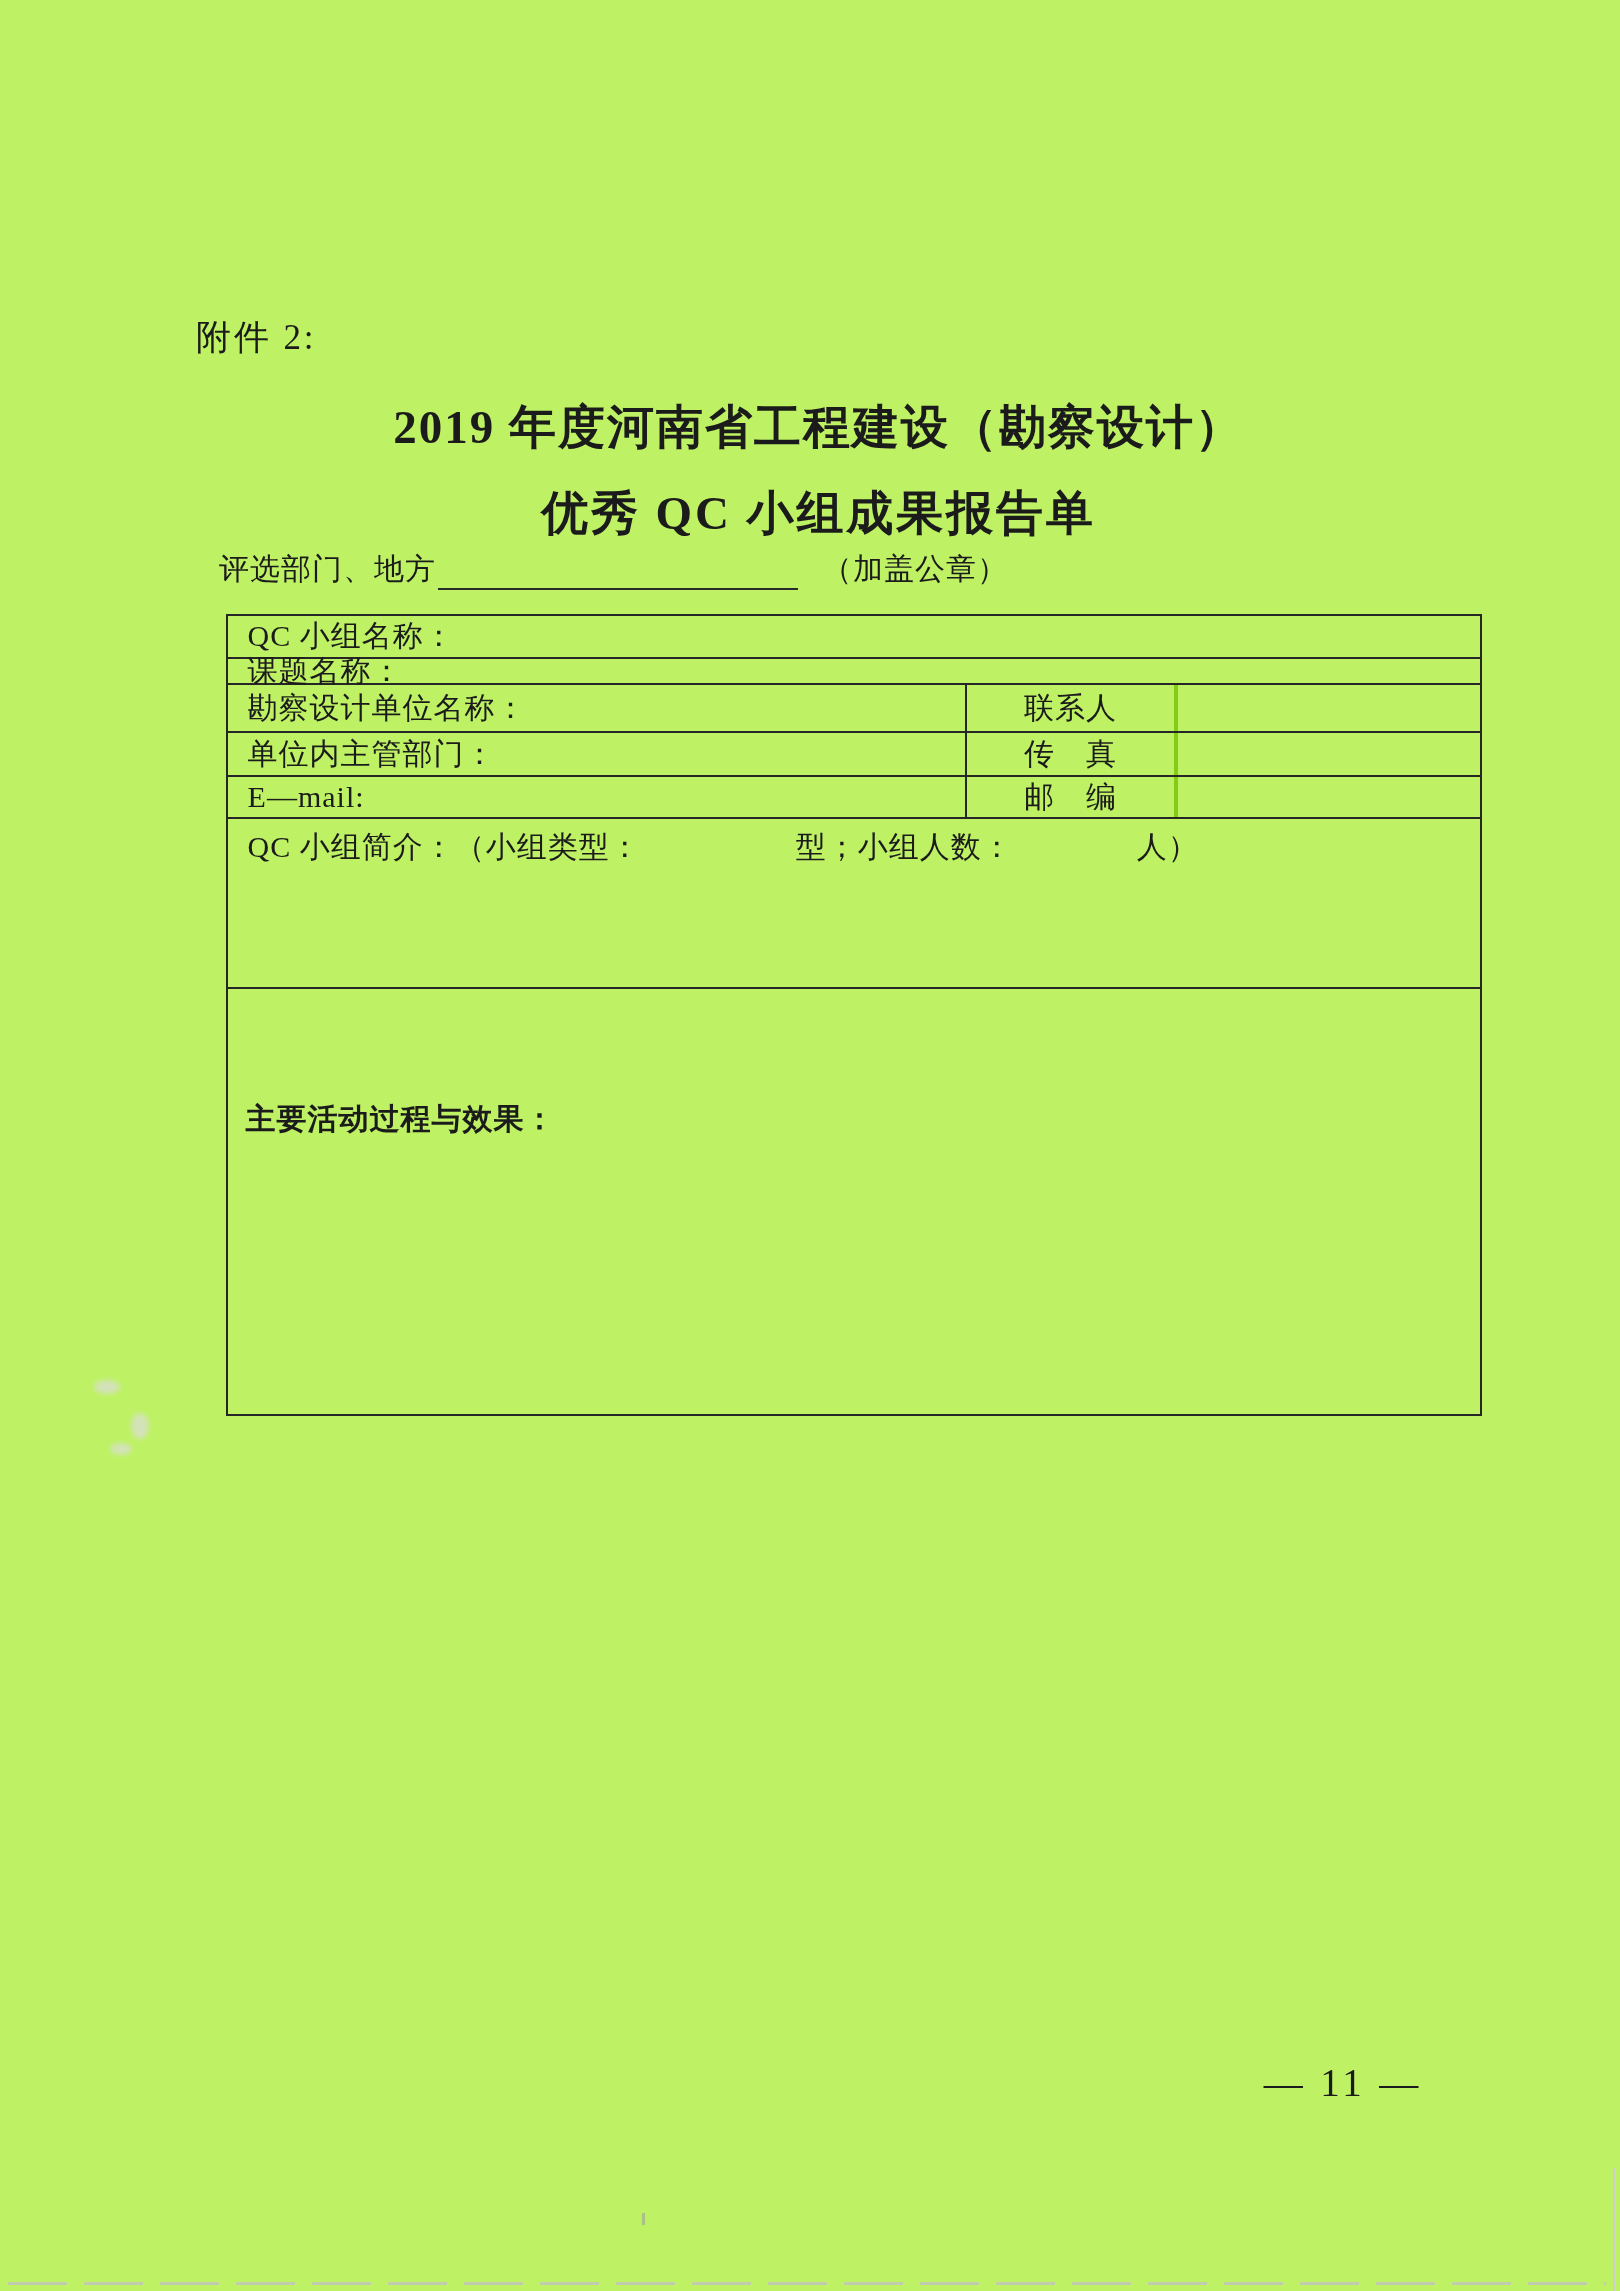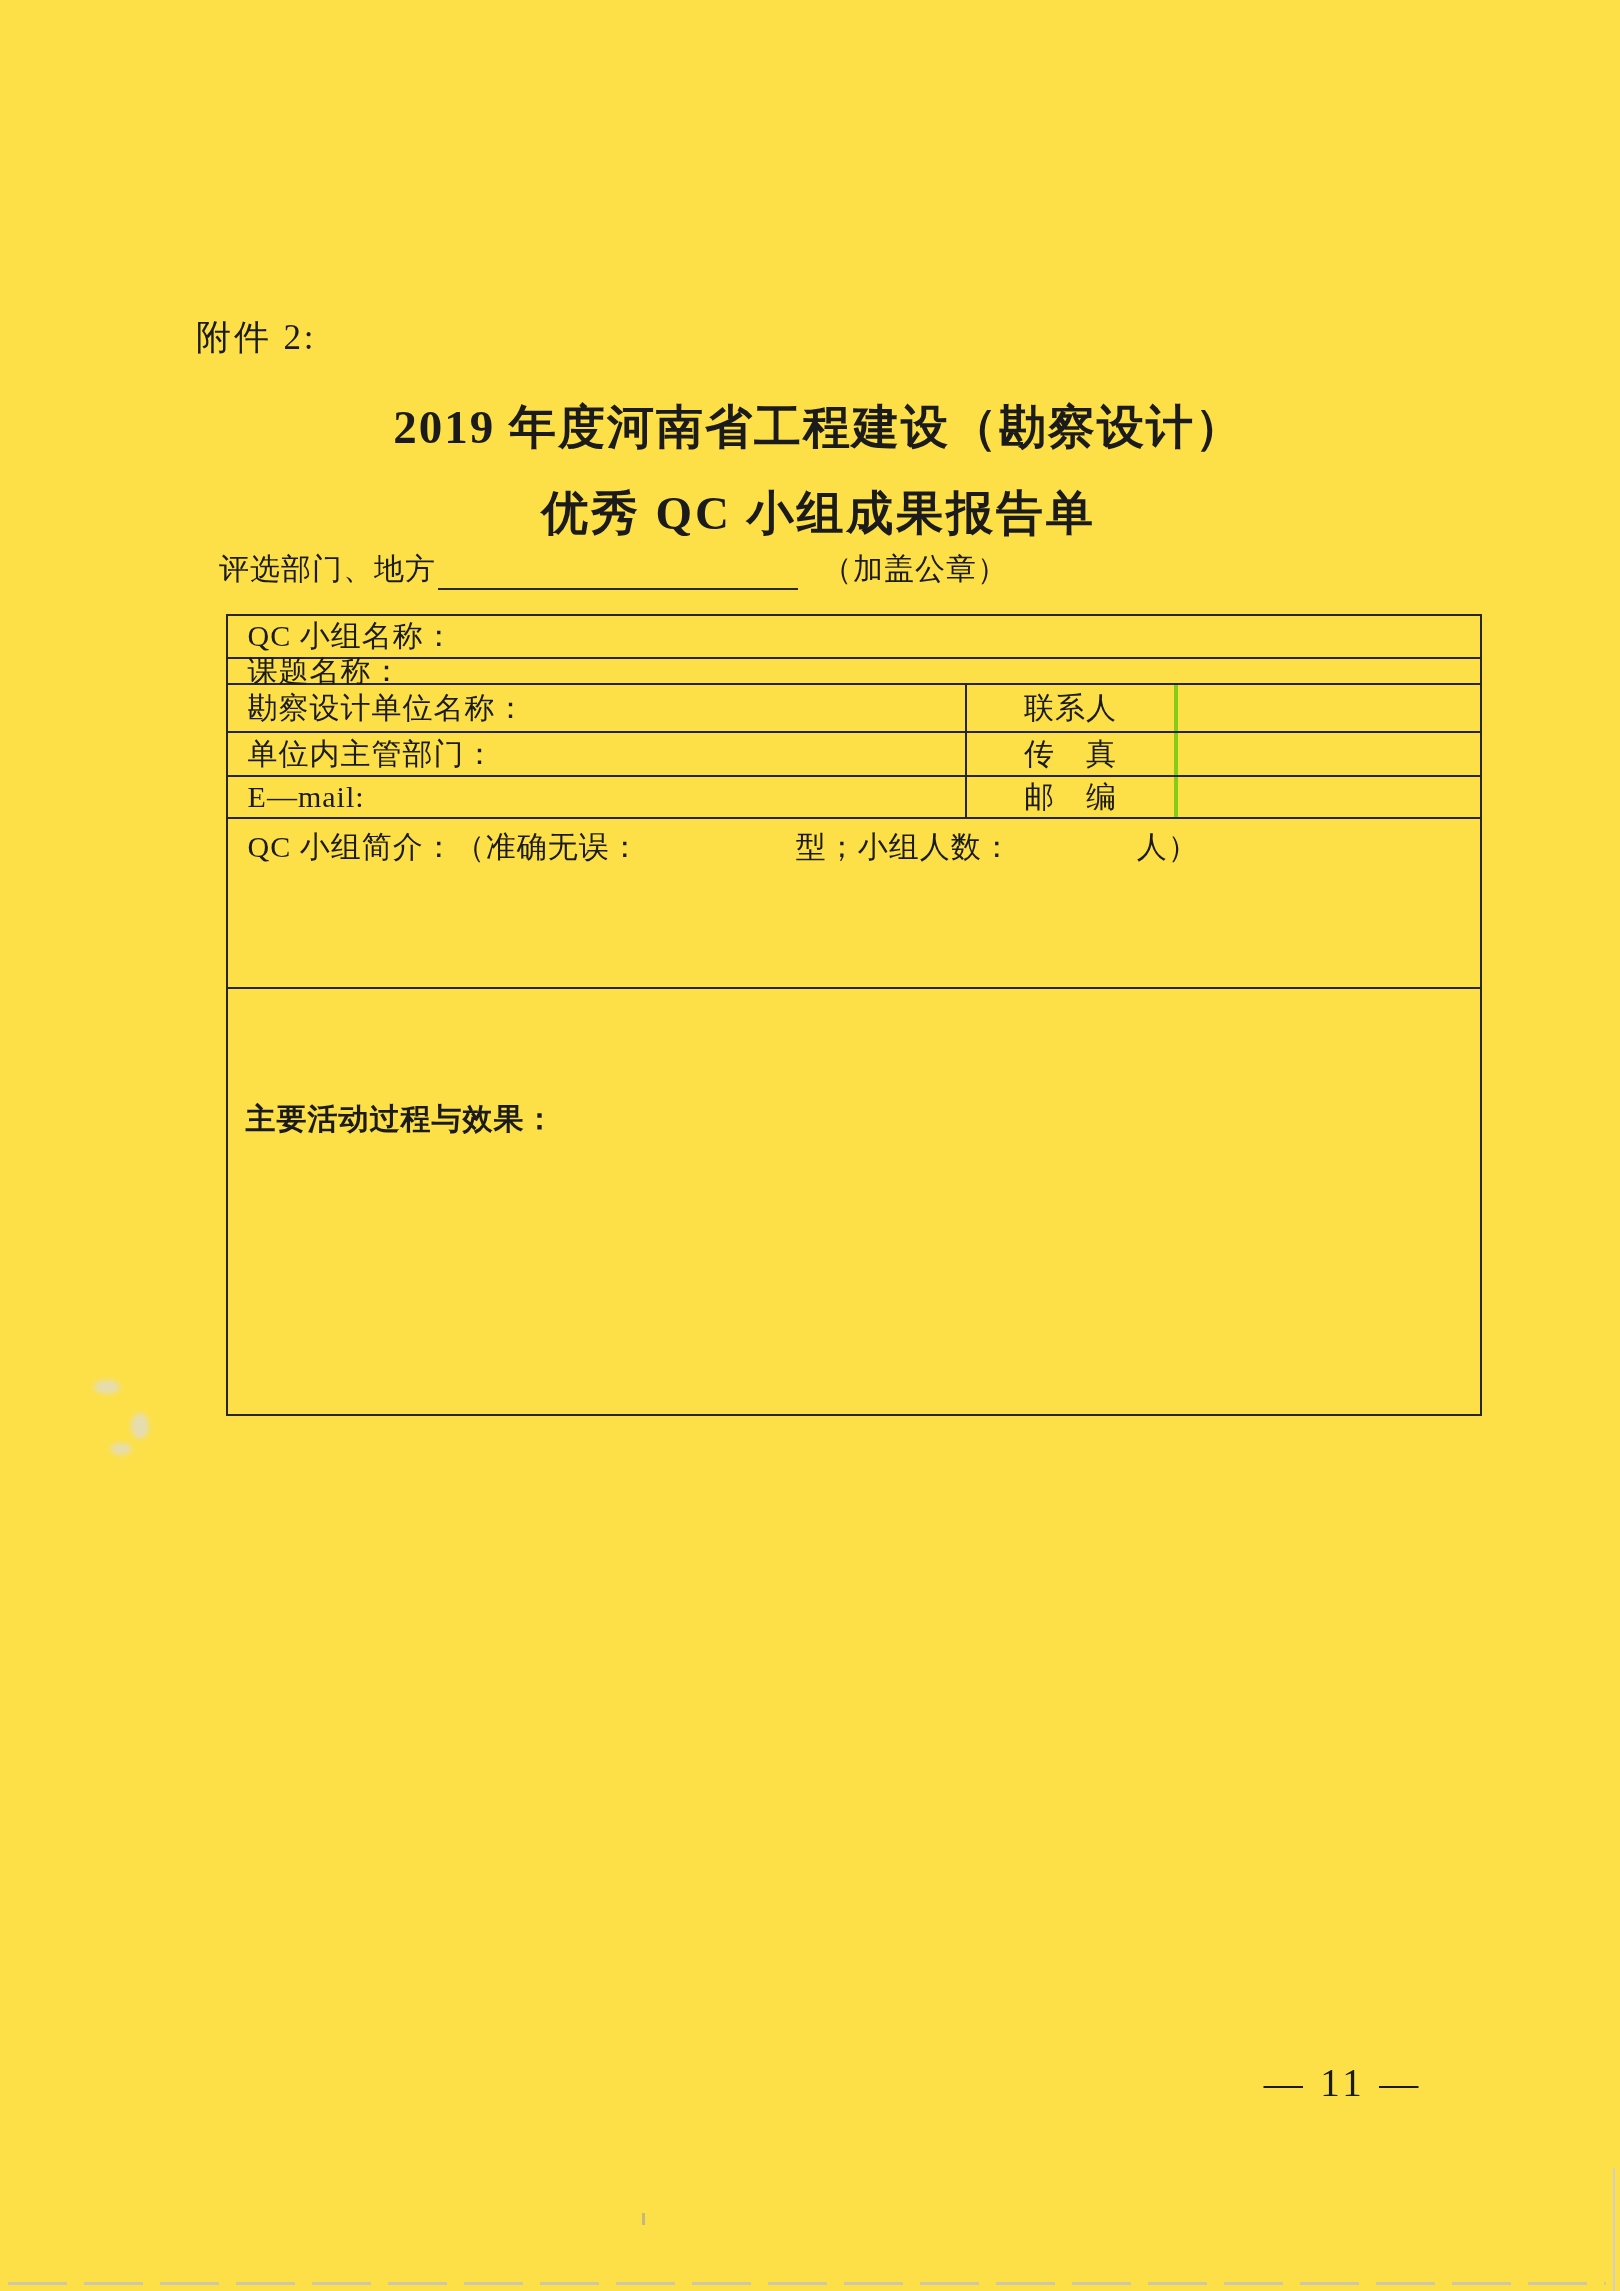--- a/index.html
+++ b/index.html
@@ -1,19 +1,19 @@
 <!DOCTYPE html>
 <html><head>
 <meta charset="utf-8">
 <style>
   html,body{margin:0;padding:0;background:#9a9a9a;}
   .page{
     position:relative;
     width:1620px;height:2292px;
-    background:#fde047;
+    background:#bef264;
     font-family:"Liberation Serif","DejaVu Serif",serif;
     color:#1b1b1b;
     overflow:hidden;
   }
   .attachment{
     position:absolute;left:196px;top:314px;
     font-size:35px;letter-spacing:2.9px;
   }
   .title1{
     position:absolute;left:0;top:396px;width:1637px;
@@ -136,21 +136,21 @@
       <div class="cell-value"></div>
     </div>
 
     <div class="trow r6">
       <div class="cell-label">E—mail:</div>
       <div class="cell-field">邮　编</div>
       <div class="cell-value"></div>
     </div>
 
     <div class="trow r7">
-      <span class="intro-text">QC 小组简介：（准确无误：　　　　　型；小组人数：　　　　人）</span>
+      <span class="intro-text">QC 小组简介：（小组类型：　　　　　型；小组人数：　　　　人）</span>
     </div>
 
     <div class="trow r8">
       <span class="activity-label">主要活动过程与效果：</span>
     </div>
 
   </div>
 
 
   <div class="pageno">— 11 —</div>

